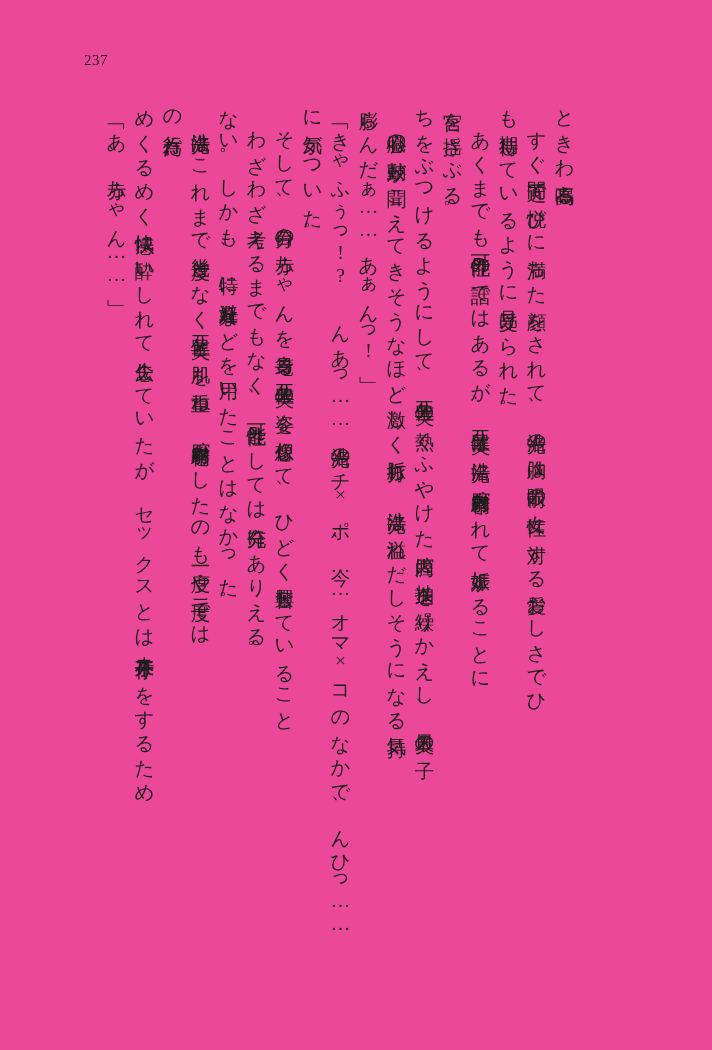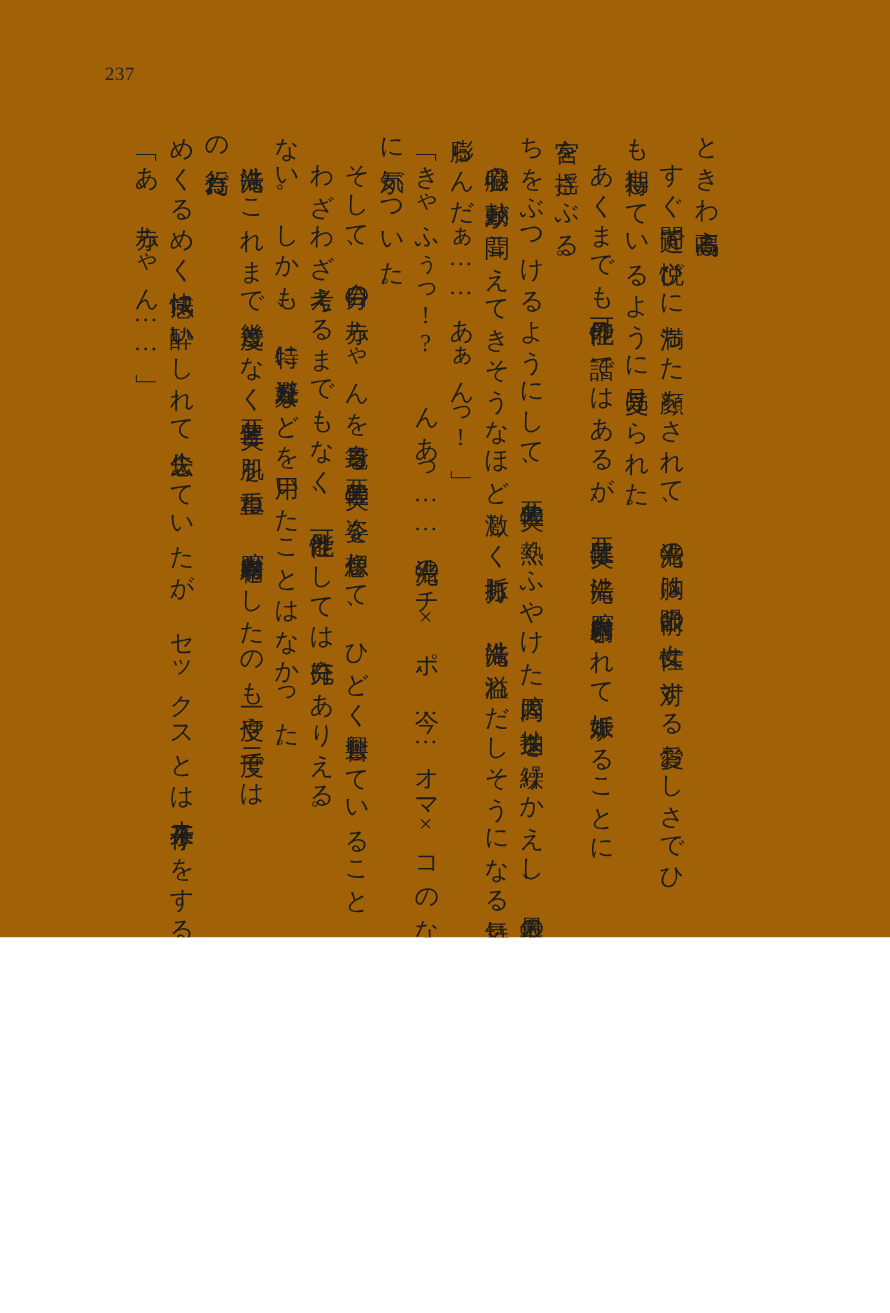--- a/index.html
+++ b/index.html
@@ -3,22 +3,22 @@
 <meta charset="utf-8">
 <style>
   html, body {
     margin: 0;
     padding: 0;
     background: #ffffff;
   }
   .page {
     position: relative;
     width: 712px;
-    height: 750px;
-    background: #a16207;
+    height: 1050px;
+    background: #ec4899;
     overflow: hidden;
     font-family: "Liberation Serif", "DejaVu Serif", serif;
     color: #1a1a1a;
   }
   .page-number {
     position: absolute;
     top: 52px;
     left: 84px;
     font-size: 15px;
     letter-spacing: 0.5px;

